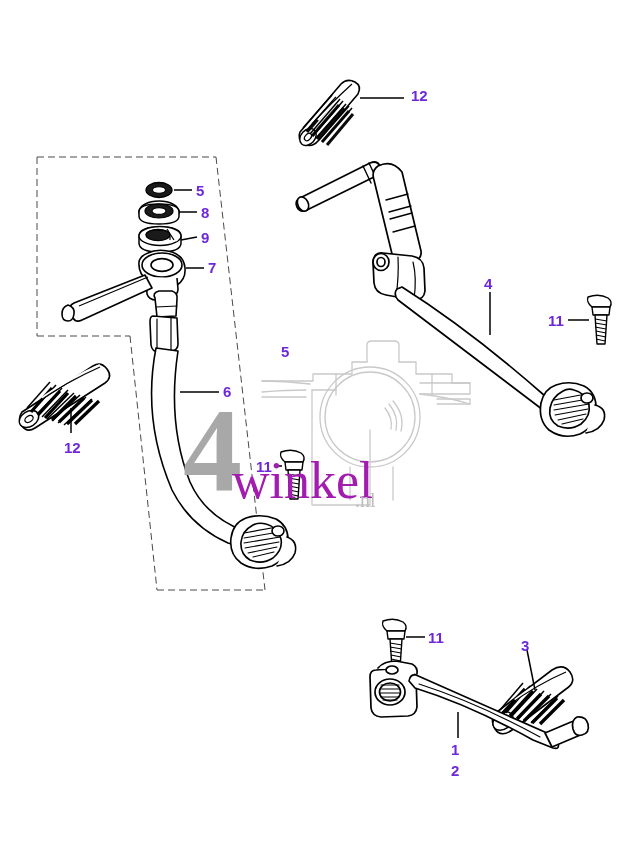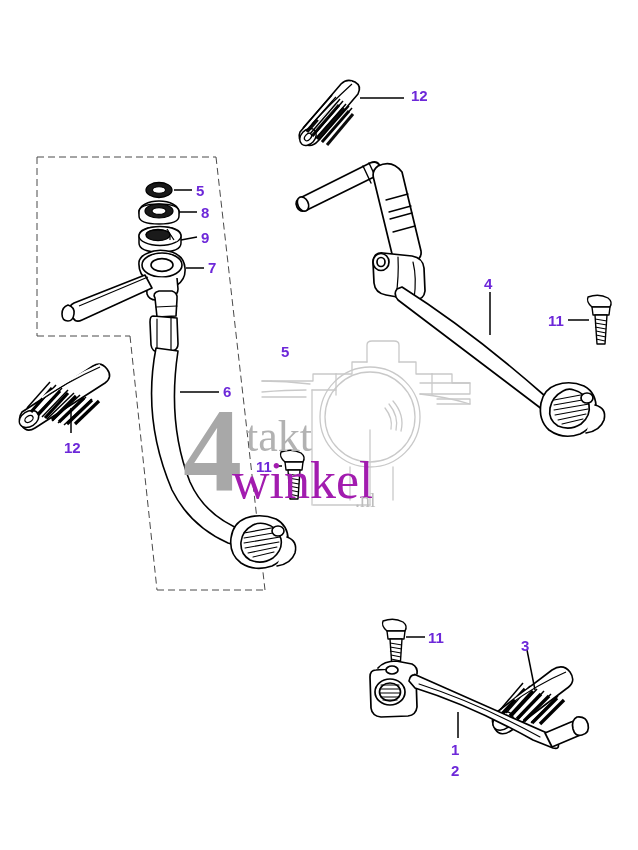--- a/index.html
+++ b/index.html
@@ -401,21 +401,20 @@
       <path d="M419 684 Q478 703 540 737" stroke-width="1.1"></path>
 
       <path d="M545 733 L571 722 Q579 719 582 726 Q585 733 578 736 L552 747 Z"></path>
       <path d="M577 717 Q586 716 588 724 Q590 733 582 735 Q575 737 573 729 Q571 720 577 717 Z"></path>
     </g>
     <line x1="458" y1="712" x2="458" y2="738" stroke="#000000" stroke-width="1.5"></line>
 
   </svg>
 
   <div class="wm wm-4">4</div>
-  <div class="wm wm-takt">takt</div>
   <div class="wm wm-winkel">winkel</div>
   <div class="wm wm-nl">.nl</div>
 
   <div class="callout" style="left:411px;top:88px">12</div>
   <div class="callout" style="left:196px;top:183px">5</div>
   <div class="callout" style="left:201px;top:205px">8</div>
   <div class="callout" style="left:201px;top:230px">9</div>
   <div class="callout" style="left:208px;top:260px">7</div>
   <div class="callout" style="left:484px;top:276px">4</div>
   <div class="callout" style="left:548px;top:313px">11</div>

